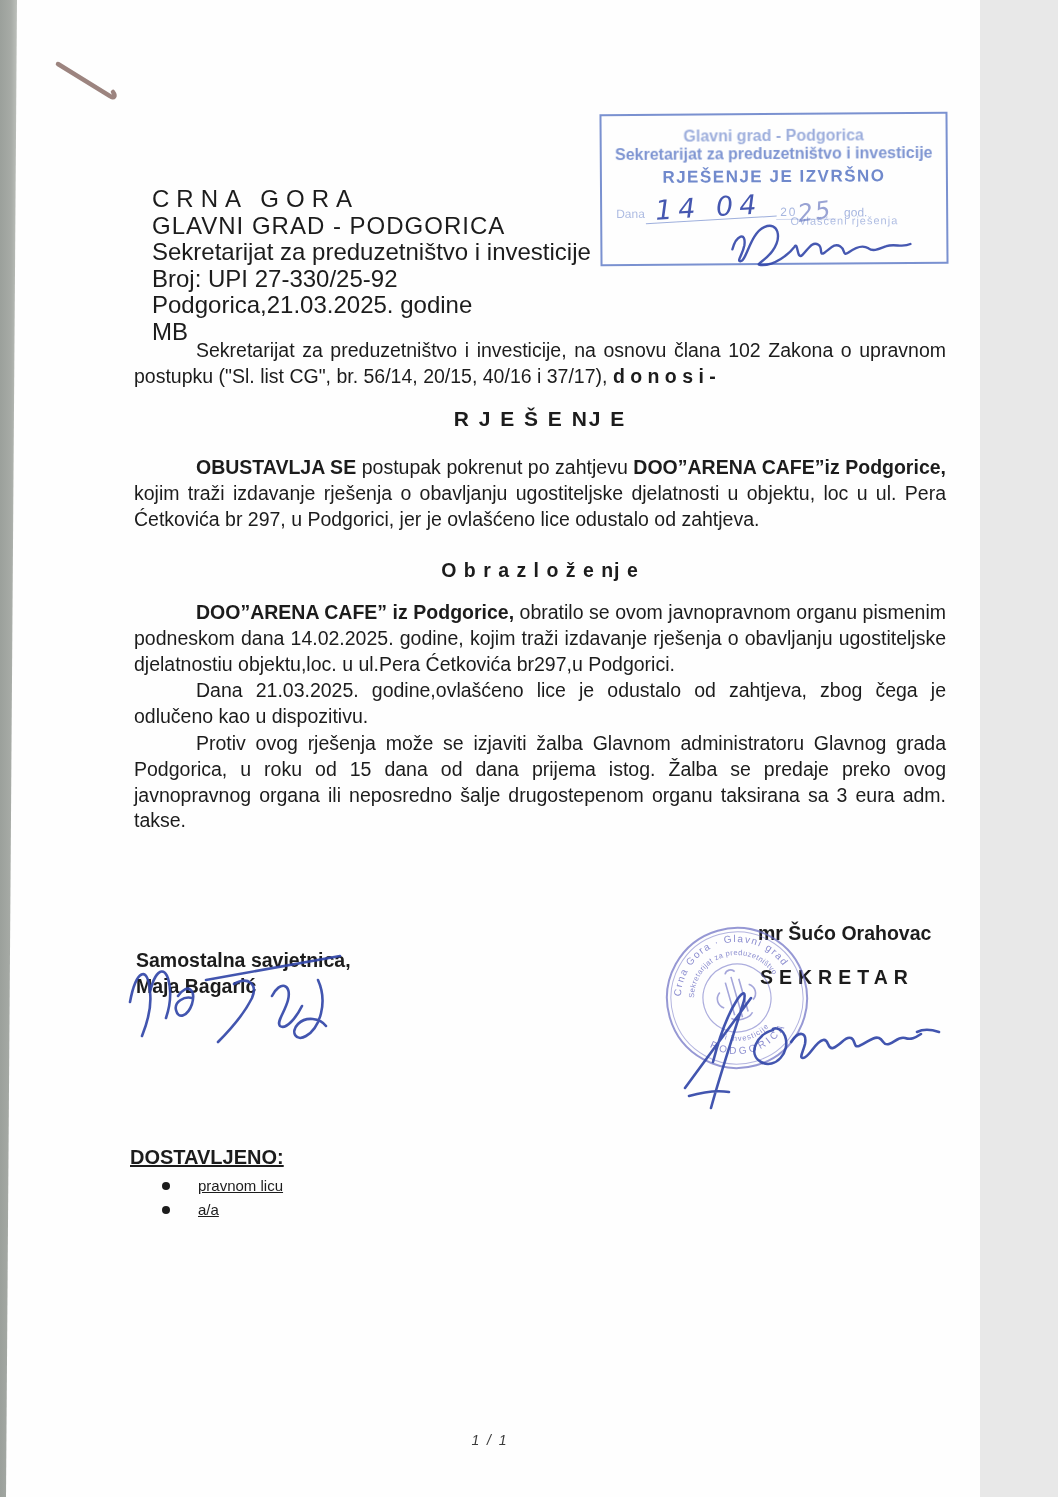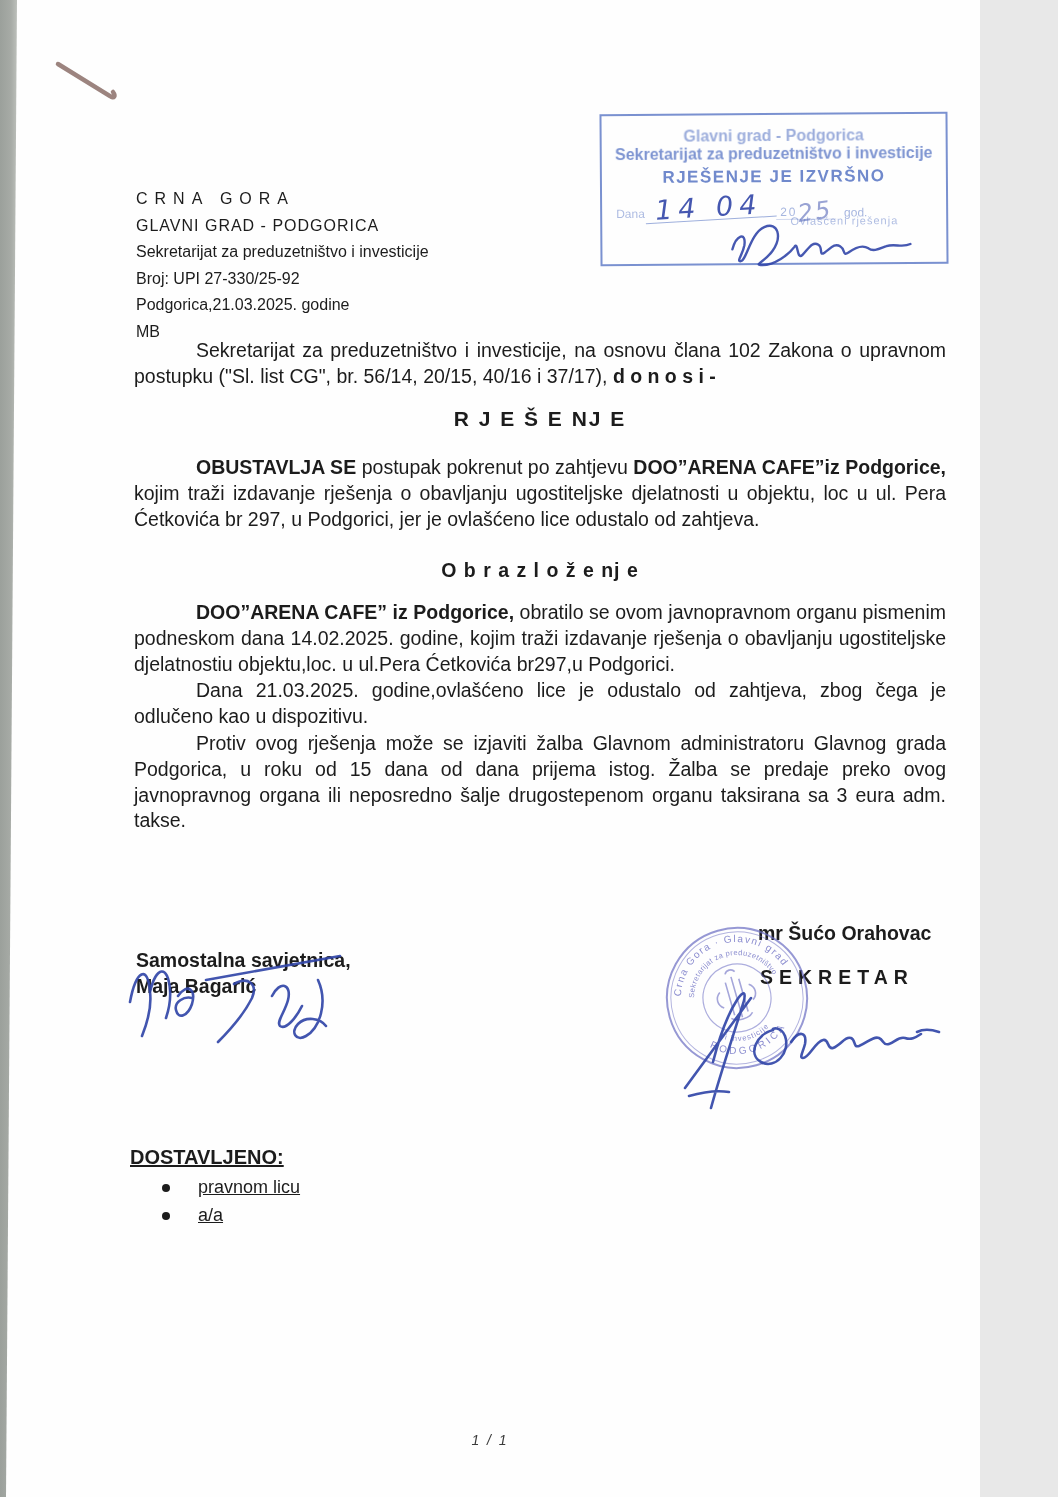--- a/index.html
+++ b/index.html
@@ -58,21 +58,21 @@
     color:var(--handwriting-blue);font-size:24px;line-height:12px;letter-spacing:2px;
     display:inline-block;transform:rotate(-8deg) translateY(4px);
   }
   .exec-stamp .god{opacity:.55;margin-left:8px;}
   .exec-stamp .officer-label{
     position:absolute;right:48px;top:100px;font-size:11px;opacity:.45;letter-spacing:1px;
   }
   .exec-stamp .officer-sig{position:absolute;right:-8px;top:96px;}
 
   
-  .letterhead{position:absolute;left:136px;top:186px;font-size:16px;line-height:26.5px;}
+  .letterhead{position:absolute;left:152px;top:186px;font-size:24px;line-height:26.5px;}
   .letterhead .country{letter-spacing:7px;}
   .letterhead .city{letter-spacing:1px;}
 
   
   .para{
     position:absolute;left:134px;width:812px;
     font-size:19.5px;line-height:25.8px;
     text-align:justify;
   }
   .indent{text-indent:62px;}
@@ -89,21 +89,21 @@
   .sig-left-hand{position:absolute;left:122px;top:940px;}
   .sig-right-name{position:absolute;left:758px;top:922px;font-size:19.5px;font-weight:bold;}
   .sig-right-role{position:absolute;left:760px;top:966px;font-size:19.5px;font-weight:bold;letter-spacing:6px;}
   .round-stamp{position:absolute;left:652px;top:908px;}
   .sig-right-hand{position:absolute;left:655px;top:970px;}
 
   
   .dostavljeno{position:absolute;left:130px;top:1146px;font-size:20px;text-decoration:underline;}
   .dostavljeno .title{font-weight:bold;}
   .dostavljeno ul{list-style:none;margin-top:8px;}
-  .dostavljeno li{display:flex;align-items:center;margin-bottom:7px;font-size:18px;}
+  .dostavljeno li{display:flex;align-items:center;margin-bottom:7px;font-size:15px;}
   .dostavljeno .bullet{
     width:8px;height:8px;border-radius:50%;background:var(--ink);
     margin:0 28px 0 32px;flex:0 0 auto;
   }
 
   .footer-page{
     position:absolute;left:0;top:1432px;width:100%;text-align:center;
     font-size:14px;font-style:italic;color:#3a3a3a;letter-spacing:2px;
   }
 

